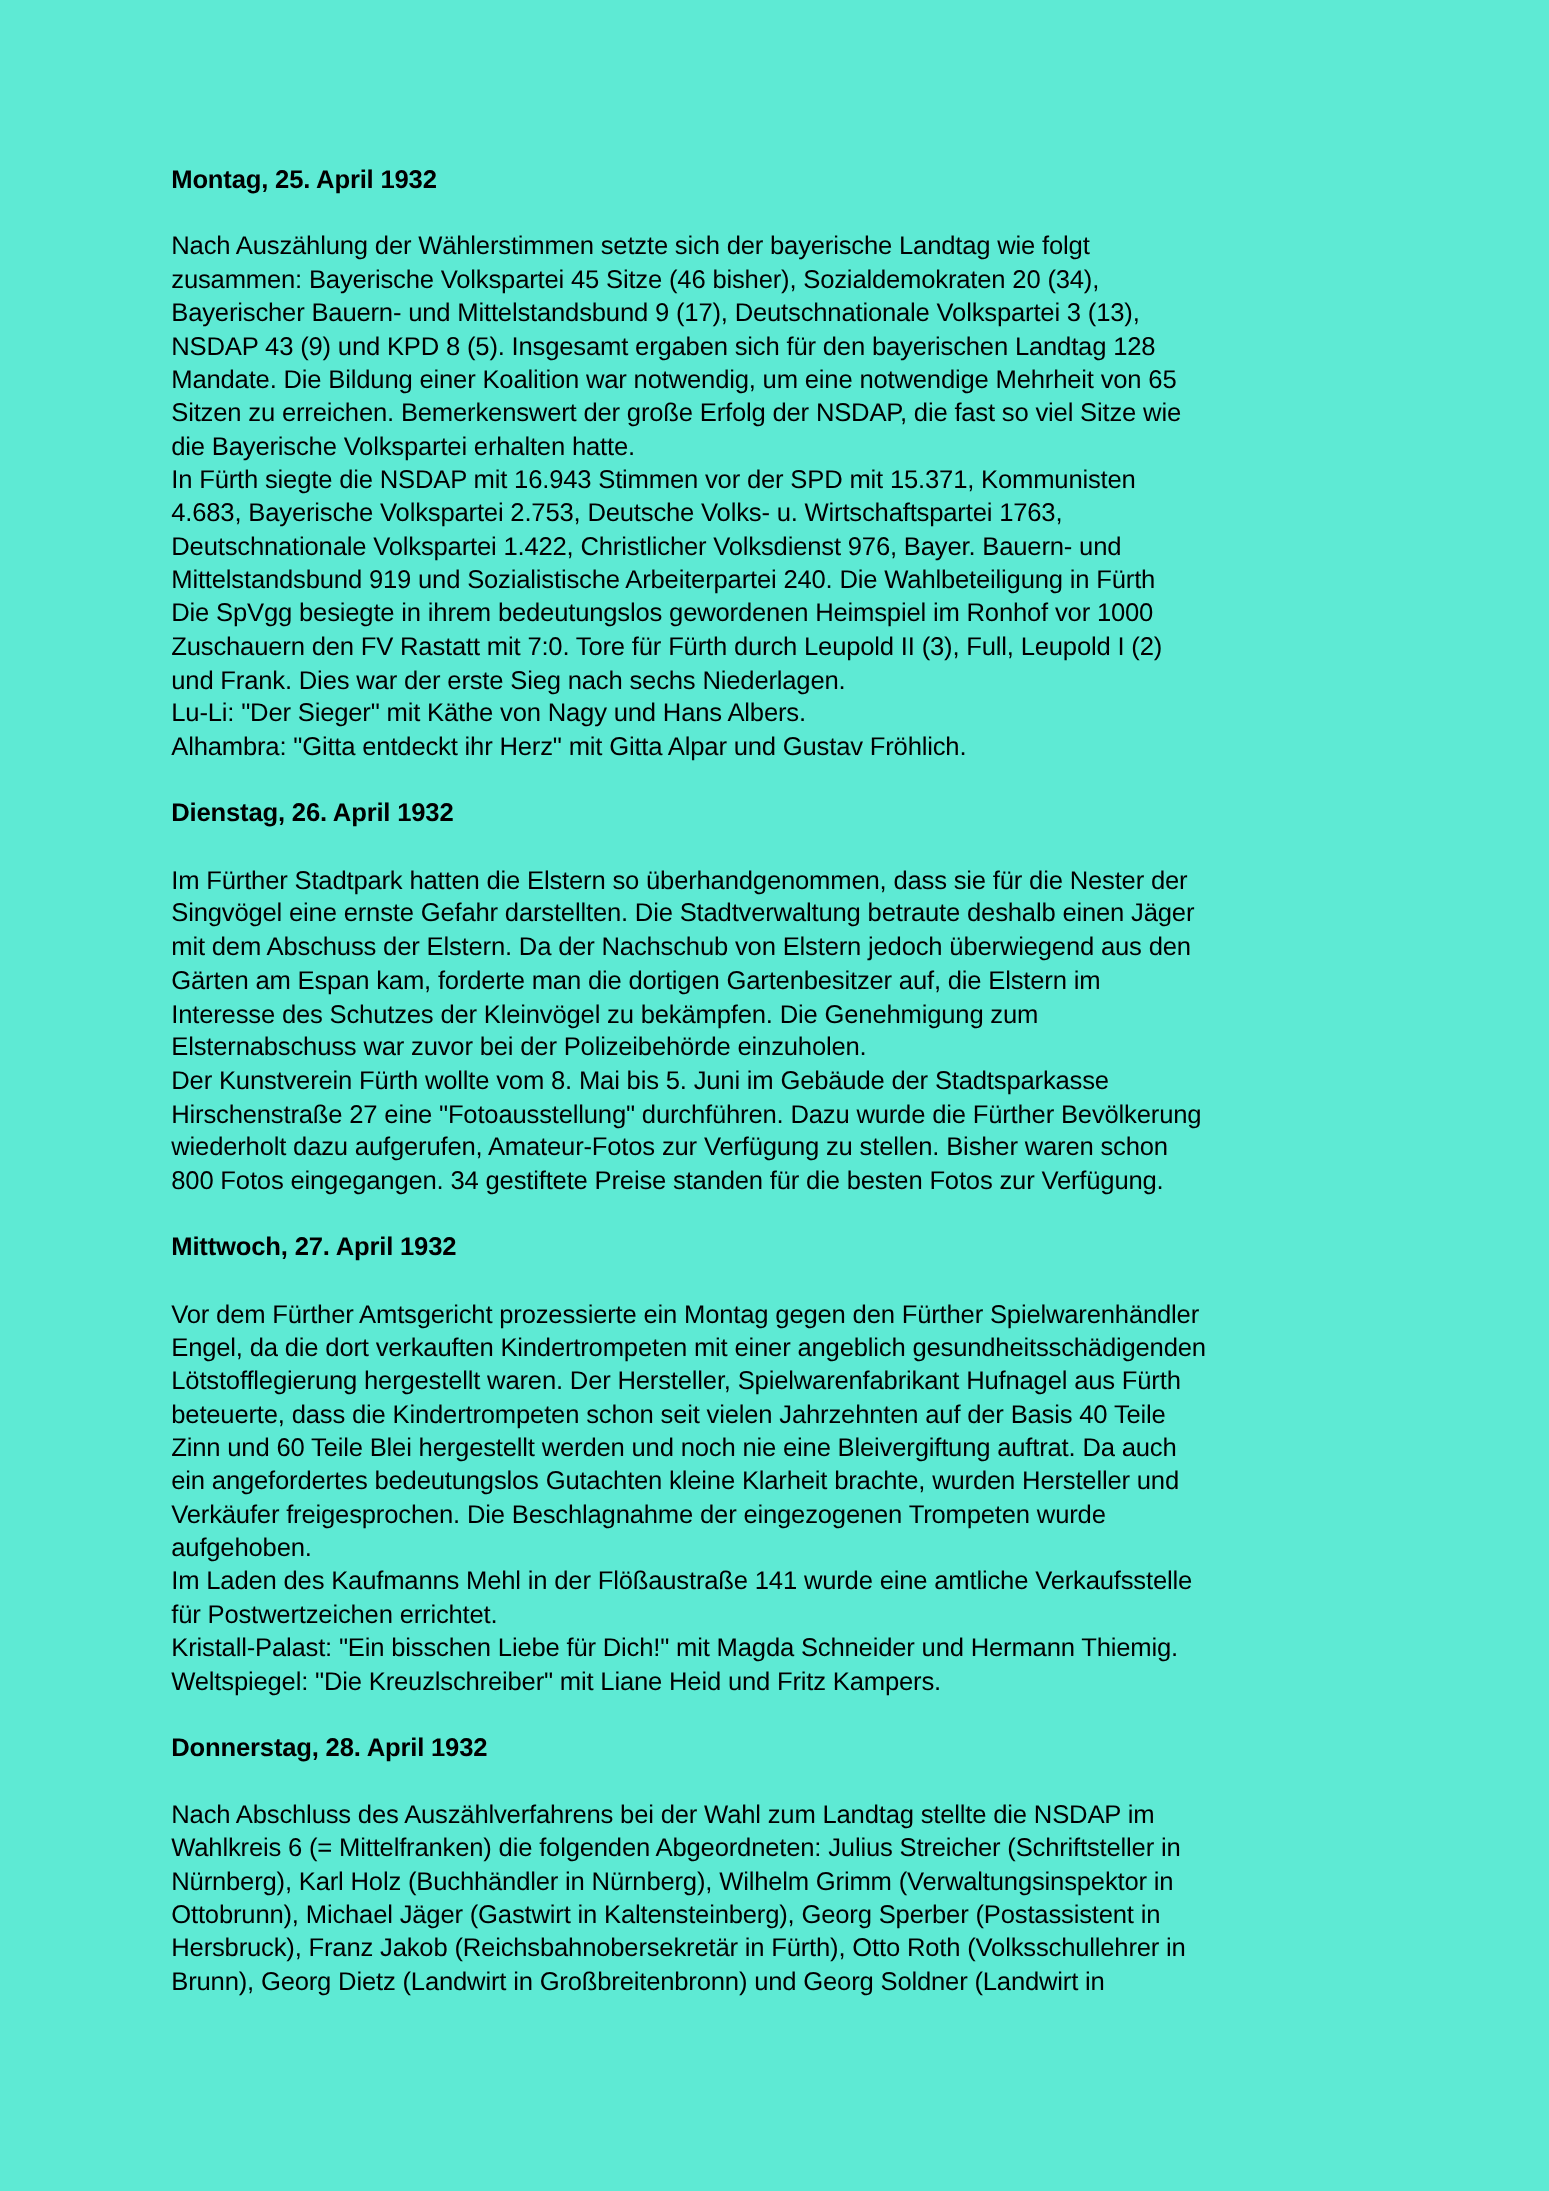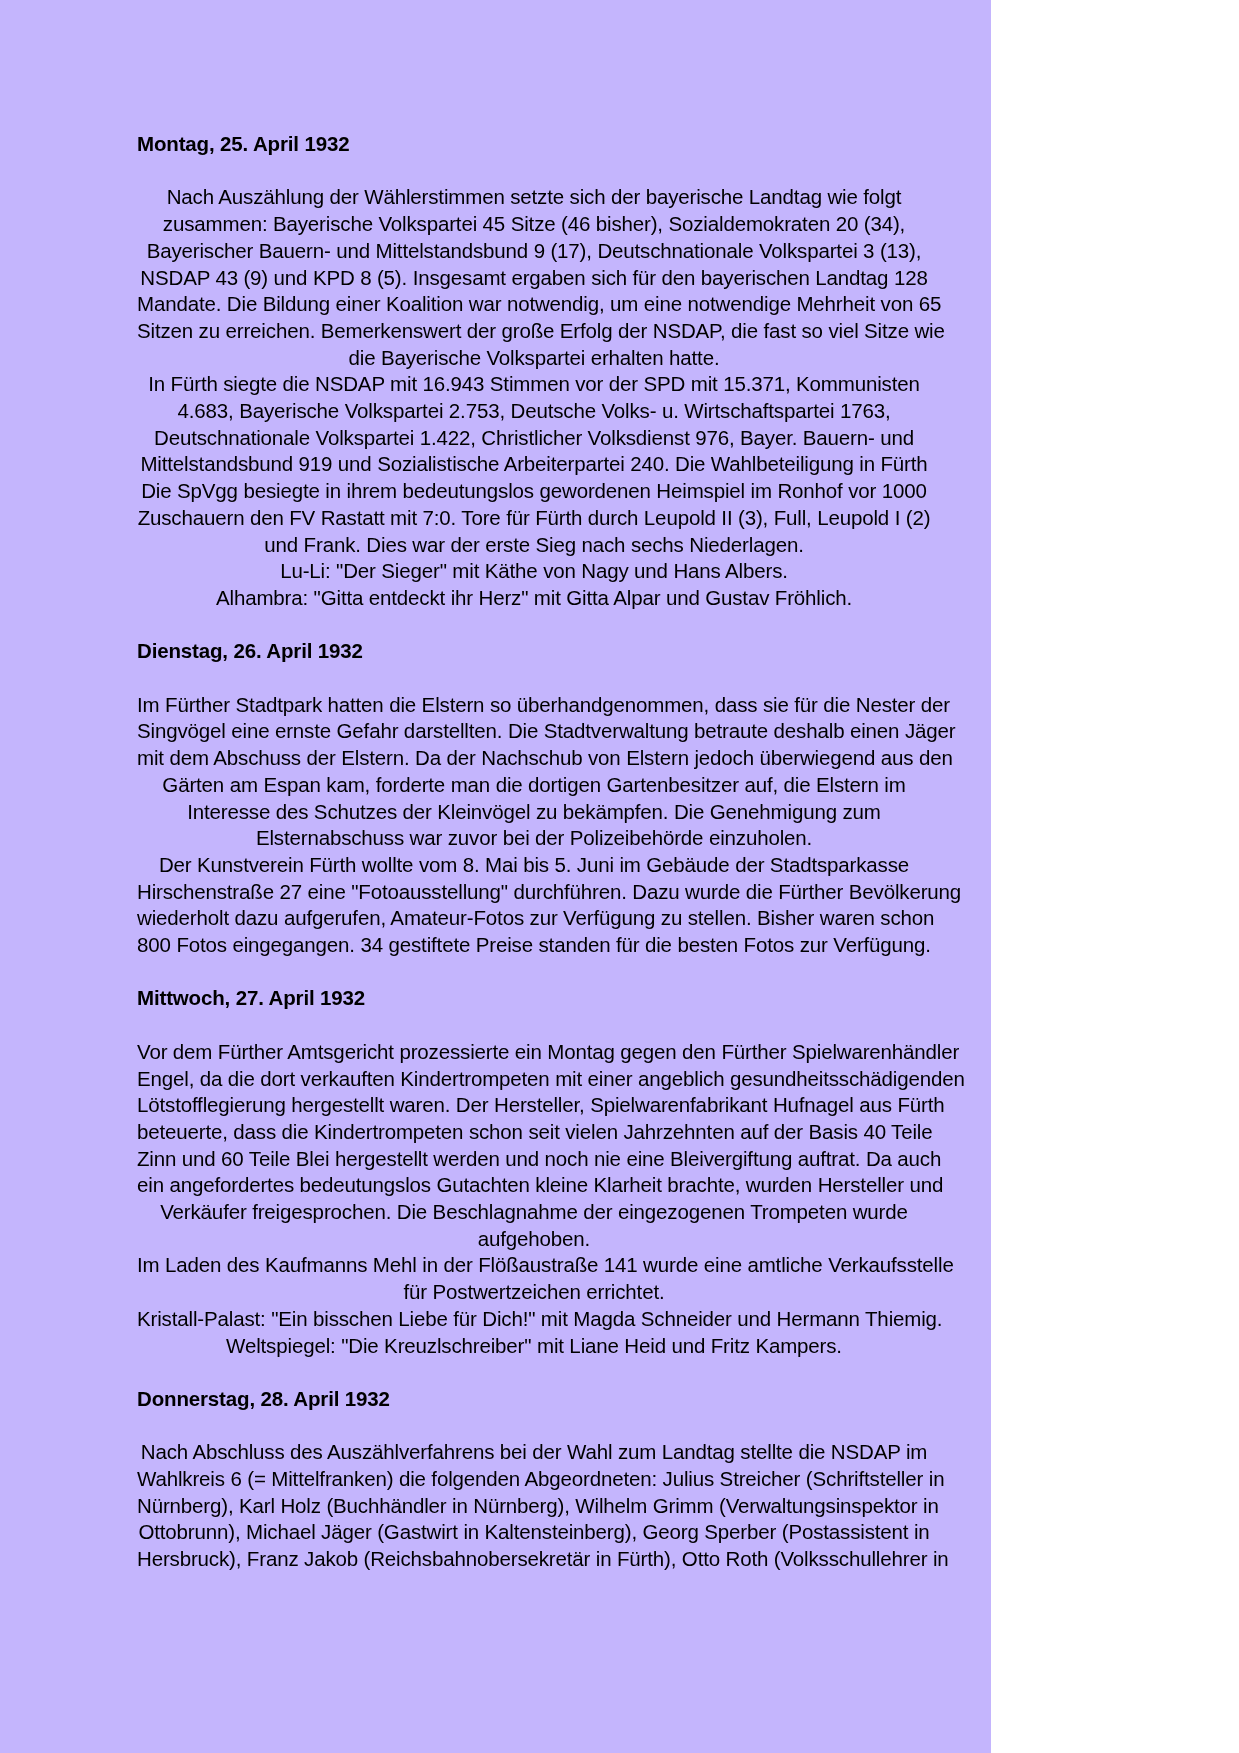--- a/index.html
+++ b/index.html
@@ -3,23 +3,23 @@
 <meta charset="utf-8">
 <title>Chronik Fürth April 1932</title>
 <style>
   html, body {
     margin: 0;
     padding: 0;
     background: #ffffff;
   }
   .page {
     position: relative;
-    width: 991px;
+    width: 1239px;
     height: 1753px;
-    background: #c4b5fd;
+    background: #5eead4;
     overflow: hidden;
     box-sizing: border-box;
   }
   .content {
     position: absolute;
     top: 131px;
     left: 137px;
     right: 60px;
     font-family: "Liberation Sans", "DejaVu Sans", sans-serif;
     font-size: 20.5px;
@@ -32,21 +32,20 @@
     font-size: 20.5px;
     font-weight: bold;
     margin: 26.7px 0 26.7px 0;
     white-space: pre;
   }
   .section-heading.first {
     margin-top: 0;
   }
   .section-paragraph {
     margin: 0;
-    text-align: center;
   }
   .text-line {
     white-space: pre;
   }
 </style>
 </head>
 <body>
 
 <div class="page">
   <div class="content">
@@ -97,15 +96,16 @@
         <div class="text-line">Kristall-Palast: "Ein bisschen Liebe für Dich!" mit Magda Schneider und Hermann Thiemig.</div>
         <div class="text-line">Weltspiegel: "Die Kreuzlschreiber" mit Liane Heid und Fritz Kampers.</div>
       </div>
       <h2 class="section-heading">Donnerstag, 28. April 1932</h2>
       <div class="section-paragraph">
         <div class="text-line">Nach Abschluss des Auszählverfahrens bei der Wahl zum Landtag stellte die NSDAP im</div>
         <div class="text-line">Wahlkreis 6 (= Mittelfranken) die folgenden Abgeordneten: Julius Streicher (Schriftsteller in</div>
         <div class="text-line">Nürnberg), Karl Holz (Buchhändler in Nürnberg), Wilhelm Grimm (Verwaltungsinspektor in</div>
         <div class="text-line">Ottobrunn), Michael Jäger (Gastwirt in Kaltensteinberg), Georg Sperber (Postassistent in</div>
         <div class="text-line">Hersbruck), Franz Jakob (Reichsbahnobersekretär in Fürth), Otto Roth (Volksschullehrer in</div>
+        <div class="text-line">Brunn), Georg Dietz (Landwirt in Großbreitenbronn) und Georg Soldner (Landwirt in</div>
       </div>
     </div>
 </div>
 
 </body></html>

